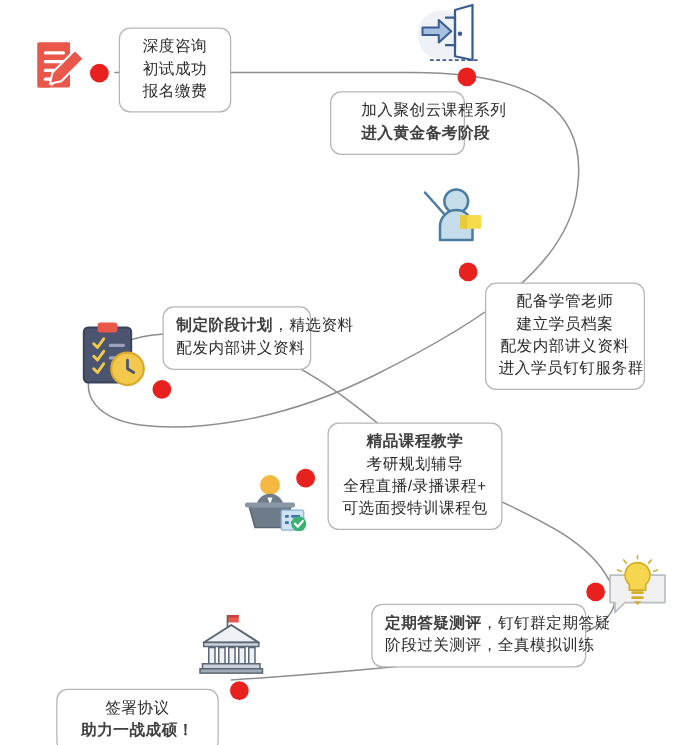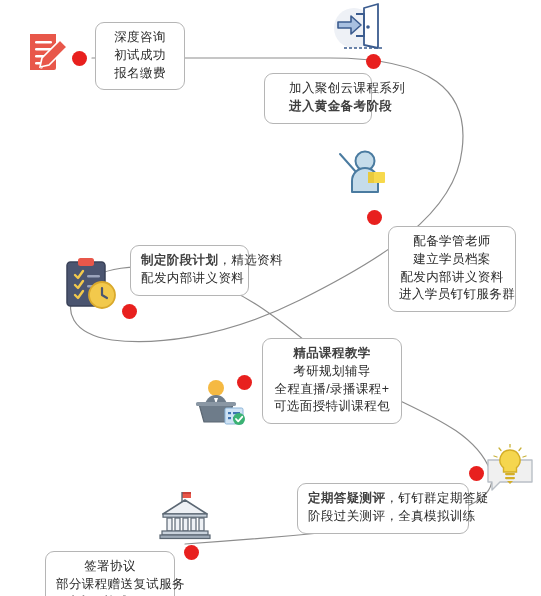--- a/index.html
+++ b/index.html
@@ -217,17 +217,16 @@
     <span class="node-line">可选面授特训课程包</span>
   </div>
 
   <div class="node-box" style="left:297px; top:483px; width:172px;">
     <span class="node-line"><span class="em-red">定期答疑测评</span><span>，钉钉群定期答疑</span></span>
     <span class="node-line">阶段过关测评，全真模拟训练</span>
   </div>
 
   <div class="node-box" style="left:45px; top:551px; width:130px;">
     <span class="node-line">签署协议</span>
-    <span class="node-line">部分课程赠送复试服务</span>
     <span class="node-line em-red">助力一战成硕！</span>
   </div>
 
 </div>
 
 </body></html>

